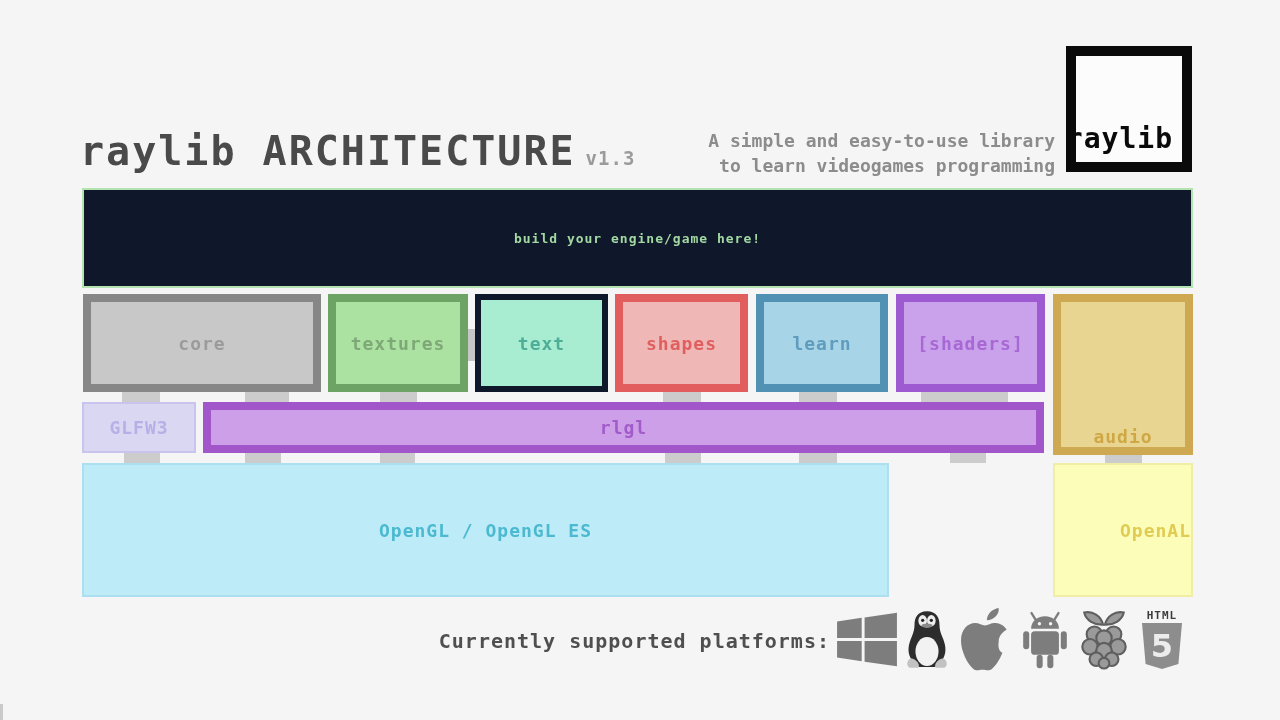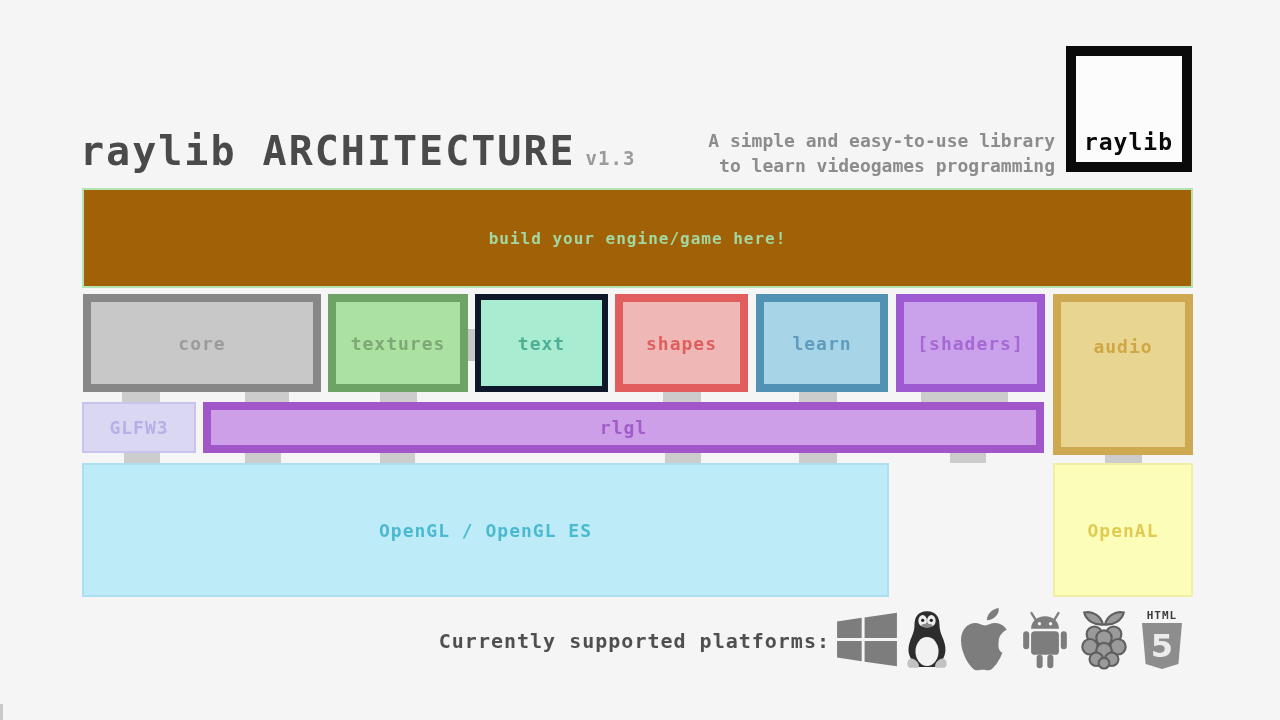--- a/index.html
+++ b/index.html
@@ -9,45 +9,45 @@
     font-family:"DejaVu Sans Mono", monospace;
     text-decoration:underline;
   }
   .abs{position:absolute; box-sizing:border-box;}
 
   
   .title{left:80px; top:128px; font-size:40px; font-weight:bold; color:#4a4a4a; letter-spacing:2px; white-space:nowrap;}
   .version{font-size:19px; color:#9b9b9b; font-weight:bold; letter-spacing:1px; margin-left:10px;}
   .tagline{right:225px; top:128px; text-align:right; font-size:18px; line-height:25px; color:#8c8c8c; font-weight:bold; white-space:nowrap;}
   .logo{left:1066px; top:46px; width:126px; height:126px; background:#fcfcfc; border:10px solid #0a0a0a;}
-  .logo span{position:absolute; right:9px; bottom:7px; font-size:23px; font-weight:bold; color:#0a0a0a; letter-spacing:1px;}
+  .logo span{position:absolute; right:9px; bottom:7px; font-size:28px; font-weight:bold; color:#0a0a0a; letter-spacing:1px;}
 
   
   .box{display:flex; align-items:center; justify-content:center; font-weight:bold; letter-spacing:1px; font-size:18px;}
 
-  .engine{left:82px; top:188px; width:1111px; height:100px; background:#a16207; border:2px solid #b2e3b0; color:#a2d8a2; font-size:16px;}
+  .engine{left:82px; top:188px; width:1111px; height:100px; background:#0f172a; border:2px solid #b2e3b0; color:#a2d8a2; font-size:13px;}
 
   
   .m-core    {left:83px;  top:294px; width:238px; height:98px;  background:#c8c8c8; border:8px solid #878787; color:#9b9b9b;}
   .m-textures{left:328px; top:294px; width:140px; height:98px;  background:#abe2a2; border:8px solid #6da466; color:#7fa877;}
   .m-text    {left:475px; top:294px; width:133px; height:98px;  background:#a8edd2; border:6px solid #0f172a; color:#4fae96;}
   .m-shapes  {left:615px; top:294px; width:133px; height:98px;  background:#f0b7b7; border:8px solid #e25d5d; color:#df5f5f;}
   .m-models  {left:756px; top:294px; width:132px; height:98px;  background:#a7d5e7; border:8px solid #5191b4; color:#5f9cbd;}
   .m-shaders {left:896px; top:294px; width:149px; height:98px;  background:#c9a2eb; border:8px solid #9e5ad0; color:#a768d4;}
-  .m-audio   {left:1053px;top:294px; width:140px; height:161px; background:#e8d591; border:8px solid #cfa952; color:#cfa845; align-items:flex-start;}
+  .m-audio   {left:1053px;top:294px; width:140px; height:161px; background:#e8d591; border:8px solid #cfa952; color:#cfa845; align-items:flex-end;}
   .m-audio .lbl{margin-top:34px;}
 
   
   .b-glfw3{left:82px; top:402px; width:114px; height:51px; background:#dad7f3; border:2px solid #c8c4ed; color:#b6b0e6;}
   .b-rlgl {left:203px; top:402px; width:841px; height:51px; background:#cc9fe8; border:8px solid #a156c9; color:#a25cca;}
 
   
   .b-opengl {left:82px;  top:463px; width:807px; height:134px; background:#bdebf8; border:2px solid #ace0f0; color:#4bb9cf;}
   .b-raymath{left:896px; top:463px; width:149px; height:134px; background:#fa86bc; border:8px solid #e05089; color:#e4679a;}
-  .b-openal {left:1053px;top:463px; width:140px; height:134px; background:#fdfdba; border:2px solid #f0eda4; color:#e0cc52;}
+  .b-openal {left:1053px;top:463px; width:140px; height:134px; background:#fdfdba; border:2px solid #f0eda4; color:#e0cc52;justify-content:flex-end;}
 
   
   .tab{background:#cccccc;}
   .t1a{left:122px; top:392px; width:38px; height:10px;}
   .t1b{left:245px; top:392px; width:44px; height:10px;}
   .t1c{left:380px; top:392px; width:37px; height:10px;}
   .t1d{left:663px; top:392px; width:38px; height:10px;}
   .t1e{left:799px; top:392px; width:38px; height:10px;}
   .t1f{left:921px; top:392px; width:87px; height:10px;}
   .t2a{left:124px; top:453px; width:36px; height:10px;}

